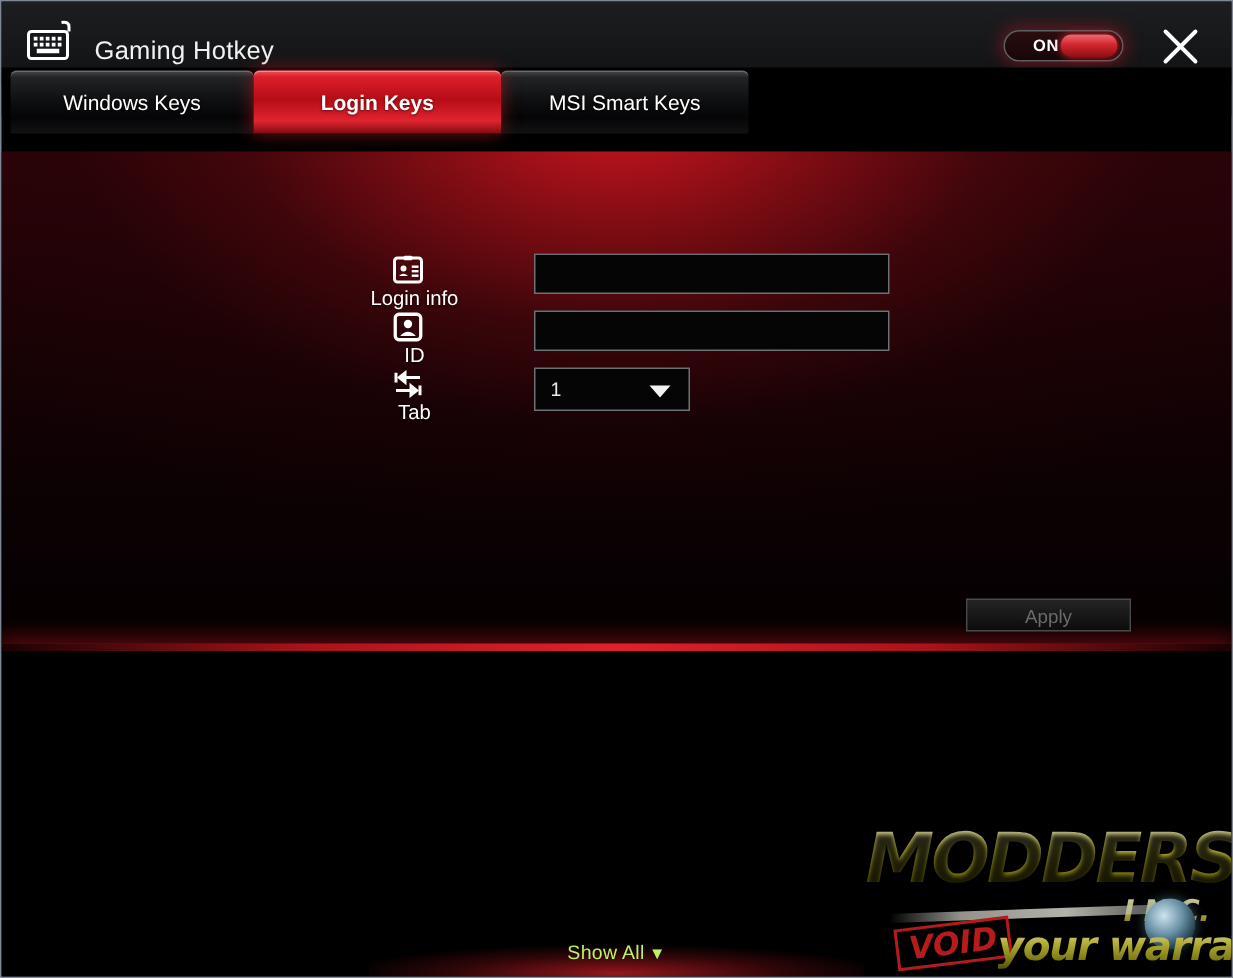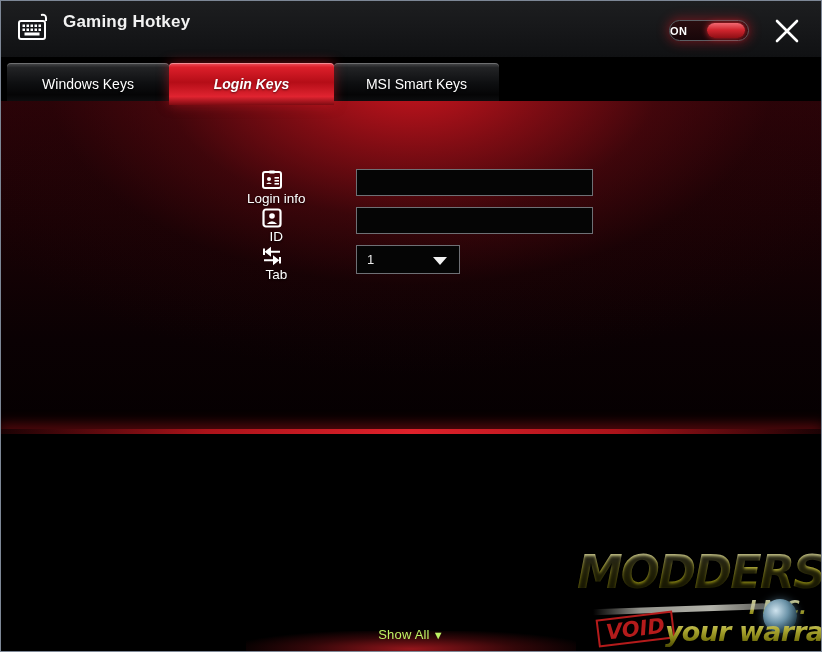--- a/index.html
+++ b/index.html
@@ -28,23 +28,22 @@
     left: 0; top: 0;
     width: 100%;
     height: 56px;
     background: linear-gradient(180deg, #1d1e20 0%, #161719 55%, #101113 100%);
     box-sizing: border-box;
   }
   .title-left {
     position: absolute;
     left: 16px; top: 11px;
     display: flex;
-    align-items: flex-start;
+    align-items: flex-end;
     gap: 12px;
-    font-weight: bold;
   }
   .app-icon {
     width: 34px; height: 32px;
     display: block;
   }
   .app-title {
     color: #f2f2f2;
     font-size: 17px;
     letter-spacing: 0.2px;
     white-space: nowrap;
@@ -61,21 +60,21 @@
     display: flex;
     align-items: center;
     box-sizing: border-box;
     cursor: pointer;
   }
   .toggle-label {
     color: #ffffff;
     font-size: 11px;
     font-weight: bold;
     width: 36px;
-    text-align: left;
+    text-align: right;
     letter-spacing: 0.4px;
   }
   .toggle-knob {
     width: 38px; height: 15px;
     margin-left: 1px;
     border-radius: 8px;
     background: linear-gradient(180deg, #f06a72 0%, #d2262f 45%, #8e0f15 100%);
     box-shadow: 0 0 6px rgba(235,40,50,0.9);
   }
 
@@ -83,21 +82,21 @@
     position: absolute;
     right: 20px; top: 16px;
     width: 28px; height: 28px;
     cursor: pointer;
   }
   .close-btn svg { display: block; }
 
   
   .tabstrip {
     position: absolute;
-    left: 0; top: 60px;
+    left: 0; top: 44px;
     width: 100%;
     height: 32px;
     background: #000;
   }
   .tab {
     position: absolute;
     top: 2px;
     height: 42px;
     line-height: 42px;
     text-align: center;
@@ -115,21 +114,21 @@
   }
   .tab.active {
     background:
       linear-gradient(180deg, #f0555f 0%, #dc1f2a 10%, #b50d17 46%, #e02430 80%, #7e0b12 100%);
     box-shadow: inset 0 1px 0 rgba(255,255,255,0.35), 0 0 12px rgba(210,25,35,0.55);
     text-shadow: 0 1px 2px rgba(0,0,0,0.55);
     font-weight: bold;
     z-index: 3;
   }
   #tab0 { left: 6px;   width: 162px; }
-  #tab1 { left: 168px; width: 165px; font-style: italic; }
+  #tab1 { left: 168px; width: 165px; }
   #tab2 { left: 333px; width: 165px; }
 
   
   .main-panel {
     position: absolute;
     left: 0; top: 100px;
     width: 100%;
     height: 333px;
     overflow: hidden;
     background:
@@ -441,20 +440,21 @@
           <span class="select-arrow"></span>
         </div>
       </div>
 
 
     </div>
 
     <div class="panel-bottom-glow"></div>
   </div>
 
+  <div class="apply-btn">Apply</div>
 
   <div class="lower-panel">
 
     <div class="watermark">
       <span class="wm-modders">MODDERS</span>
       <span class="wm-inc">I N C.</span>
       <span class="wm-swoosh"></span>
       <span class="wm-orb"></span>
       <span class="wm-void">VOID</span>
       <span class="wm-warranty">your warranty</span>

